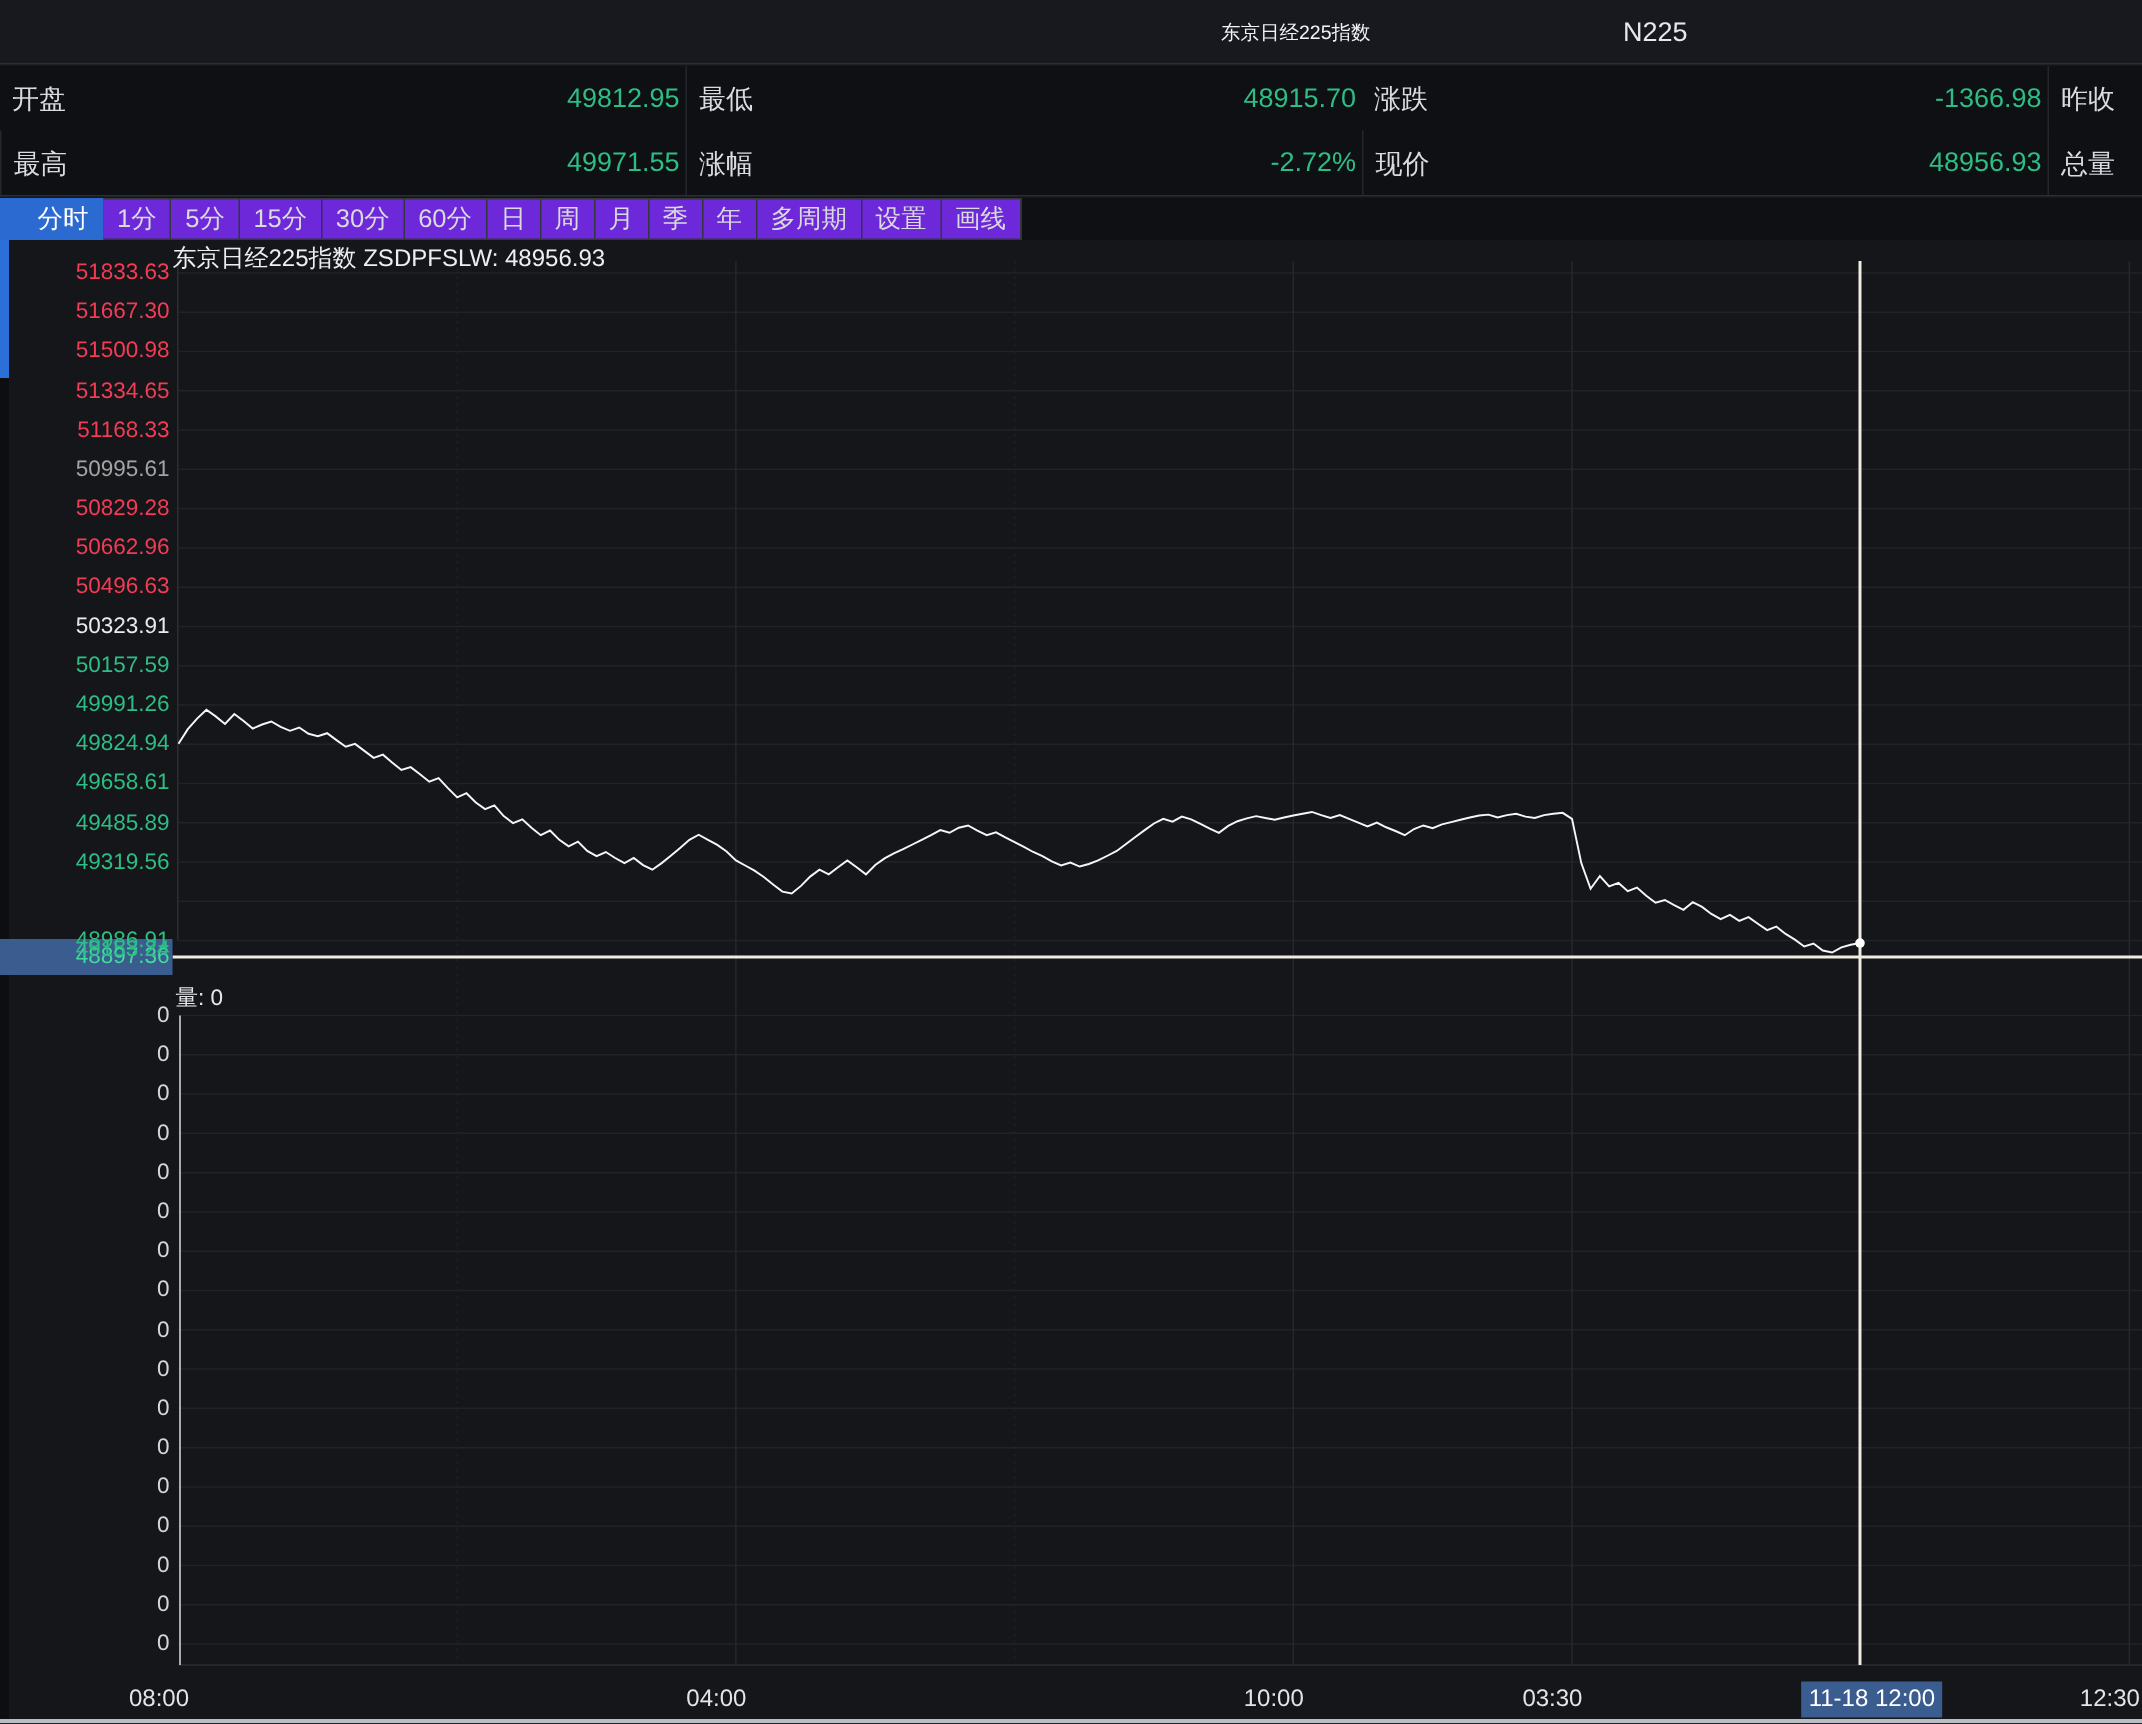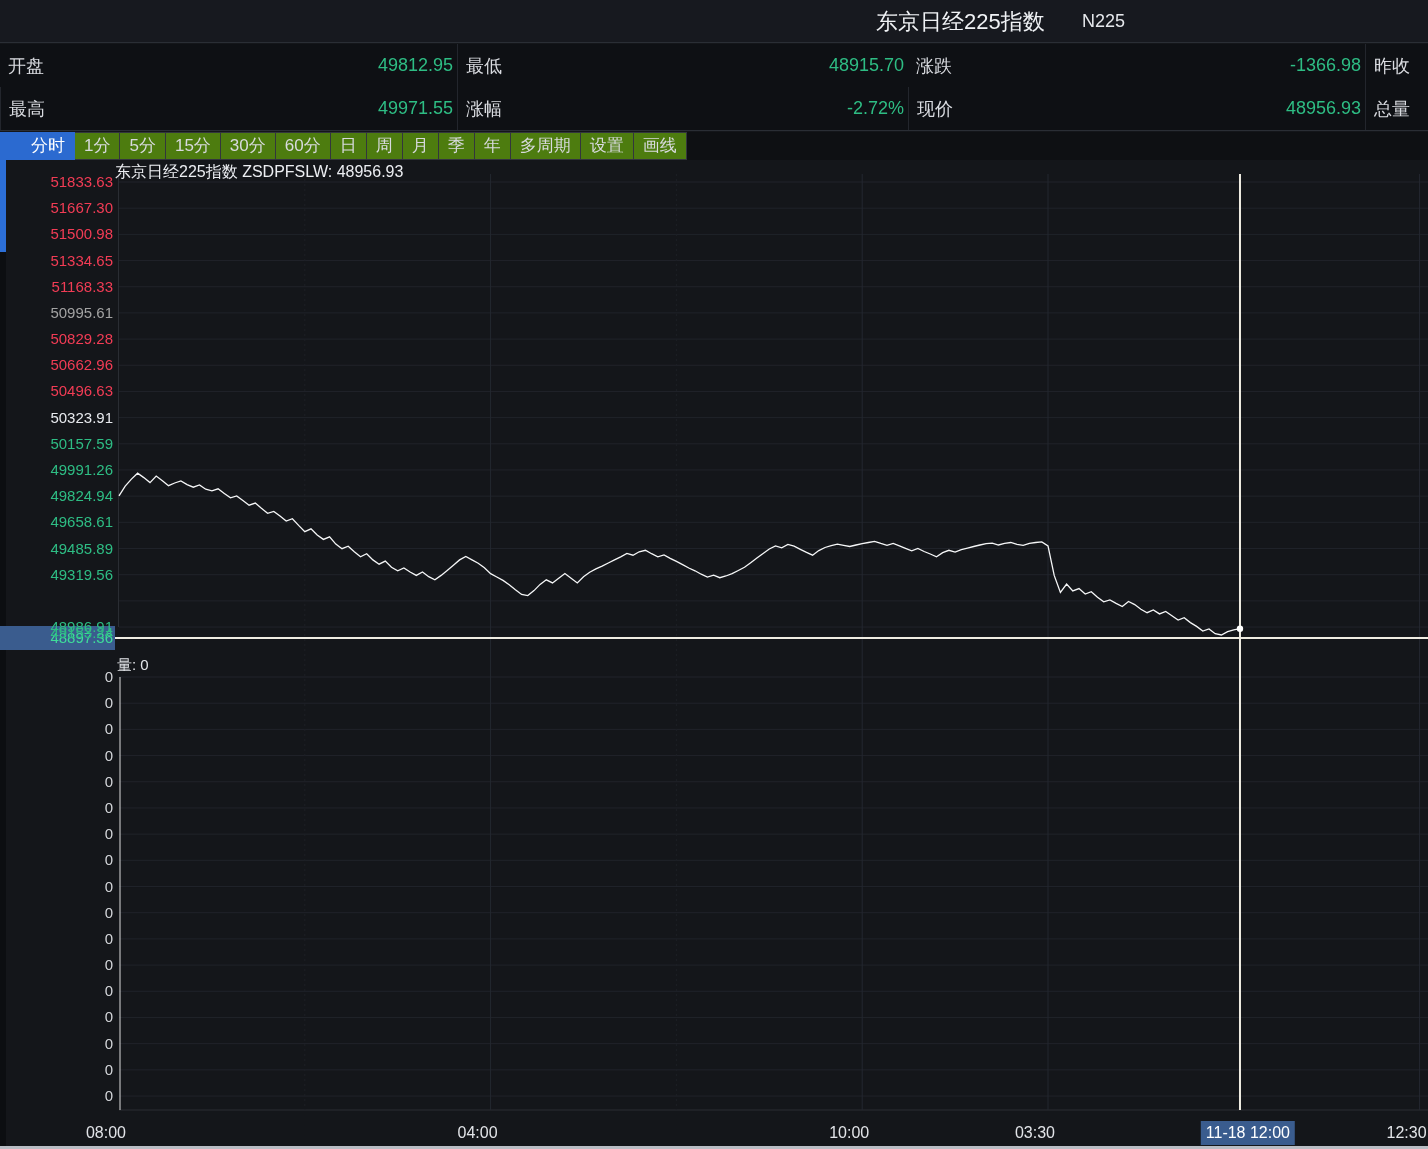--- a/index.html
+++ b/index.html
@@ -6,40 +6,40 @@
   *{box-sizing:border-box;}
   .app{
     position:relative;width:1428px;height:1149px;overflow:hidden;
     background:#14161a;
     font-family:"Liberation Sans","DejaVu Sans",sans-serif;
     color:#e8eaee;-webkit-font-smoothing:antialiased;
   }
   
   .title-row{position:absolute;left:0;top:0;width:1428px;height:43px;
     background:#17191f;border-bottom:1px solid #2a2e35;}
-  .title-main{position:absolute;left:876px;top:0;line-height:43px;font-size:22px;color:#f0f2f5;}
+  .title-main{position:absolute;left:814px;top:0;line-height:43px;font-size:13px;color:#f0f2f5;}
   .title-symbol{position:absolute;left:1082px;top:0;line-height:43px;font-size:18px;color:#e6e8ec;}
   
   .info-panel{position:absolute;left:0;top:44px;width:1428px;height:87px;background:#0e1014;
     border-bottom:1px solid #2a2e35;display:grid;
     grid-template-columns:457px 451px 457px 63px;grid-template-rows:1fr 1fr;grid-auto-flow:column;}
   .info-panel{grid-auto-flow:dense;}
   .q-cell{display:flex;align-items:center;justify-content:space-between;
     border-left:1px solid #23262d;padding:0 4px 0 8px;font-size:18px;overflow:hidden;}
   .q-cell:nth-child(4n+1){border-left:none;}
   .q-label{color:#d9dbe0;white-space:nowrap;}
   .q-value{white-space:nowrap;}
   .c-green{color:#2ebd84;}
   .c-white{color:#e8eaee;}
   
   .tab-bar{position:absolute;left:0;top:132px;width:1428px;height:28px;background:#0e1013;
     display:flex;align-items:stretch;}
-  .tab{background:#4d7c0f;border:1px solid #33363d;border-left:none;
+  .tab{background:#6d28d9;border:1px solid #33363d;border-left:none;
     color:#d8dade;font-size:17px;line-height:26px;padding:0 9px;white-space:nowrap;cursor:default;}
-  .tab:first-child{border-left:7px solid #f97316;padding-left:24px;}
+  .tab:first-child{border-left:1px solid #f97316;padding-left:24px;}
   .tab.active{background:#2b6ad0;color:#ffffff;border-color:#2b6ad0;}
   
   .chart{position:absolute;left:0;top:160px;width:1427px;height:989px;background:#14161a;}
   .chart svg{position:absolute;left:0;top:0;}
   .axis-label{position:absolute;left:0;width:113px;text-align:right;font-size:15px;
     height:20px;line-height:20px;}
   .chart-header{position:absolute;left:115px;top:2px;font-size:16px;color:#eceef2;white-space:nowrap;}
   .vol-title{position:absolute;left:117px;top:496px;font-size:15px;color:#e4e6ea;white-space:nowrap;}
   .px-highlight{position:absolute;left:0;top:466px;width:115px;height:24px;background:#3a5c8e;
     color:#3fdd9a;font-size:15px;line-height:24px;text-align:right;padding-right:2px;}

